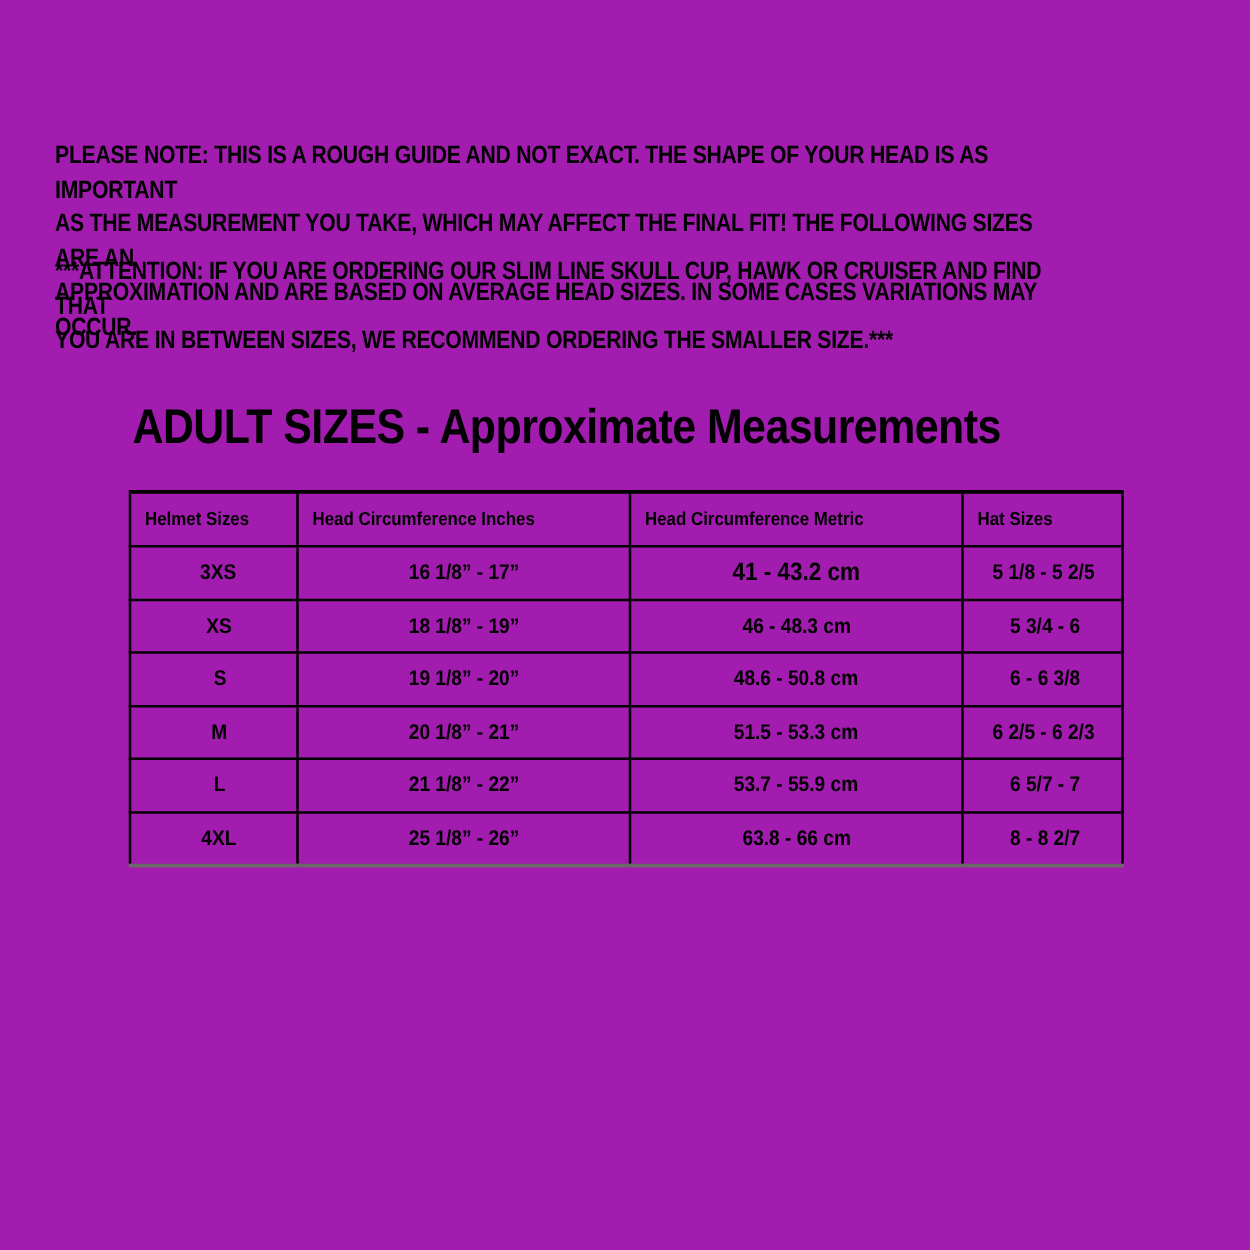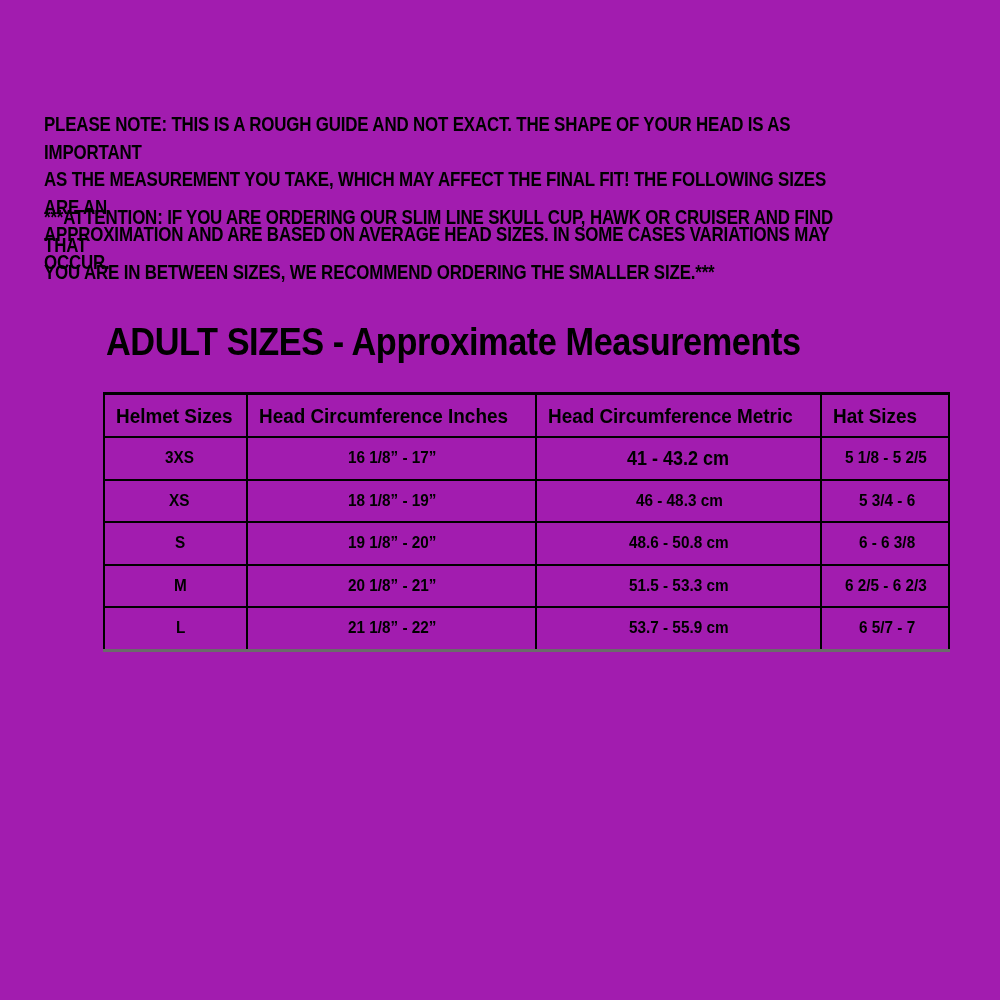--- a/index.html
+++ b/index.html
@@ -46,21 +46,21 @@
     border-top-width: 3px;
   }
   .size-table th, .size-table td {
     border: 2px solid #000000;
     text-align: left;
     vertical-align: middle;
     padding: 0 0 0 11px;
     font-weight: bold;
     overflow: hidden;
   }
-  .size-table th { height: 41px; font-size: 21px; }
+  .size-table th { height: 41px; font-size: 15px; }
   .size-table td { height: 40.5px; font-size: 17px; text-align: center; }
   .size-table tbody tr:last-child td { border-bottom: 3px solid #6a6a6a; }
   .cx {
     display: inline-block;
     transform: scaleX(0.9);
     transform-origin: 0 50%;
     white-space: nowrap;
   }
   .emph { font-size: 20px; }
   .col-helmet { width: 134px; }
@@ -129,16 +129,22 @@
           <td><span class="cx">20 1/8” - 21”</span></td>
           <td><span class="cx">51.5 - 53.3 cm</span></td>
           <td><span class="cx">6 2/5 - 6 2/3</span></td>
         </tr>
         <tr>
           <td><span class="cx">L</span></td>
           <td><span class="cx">21 1/8” - 22”</span></td>
           <td><span class="cx">53.7 - 55.9 cm</span></td>
           <td><span class="cx">6 5/7 - 7</span></td>
         </tr>
+        <tr>
+          <td><span class="cx">4XL</span></td>
+          <td><span class="cx">25 1/8” - 26”</span></td>
+          <td><span class="cx">63.8 - 66 cm</span></td>
+          <td><span class="cx">8 - 8 2/7</span></td>
+        </tr>
       </tbody>
   </table>
 
 </div>
 
 </body></html>

